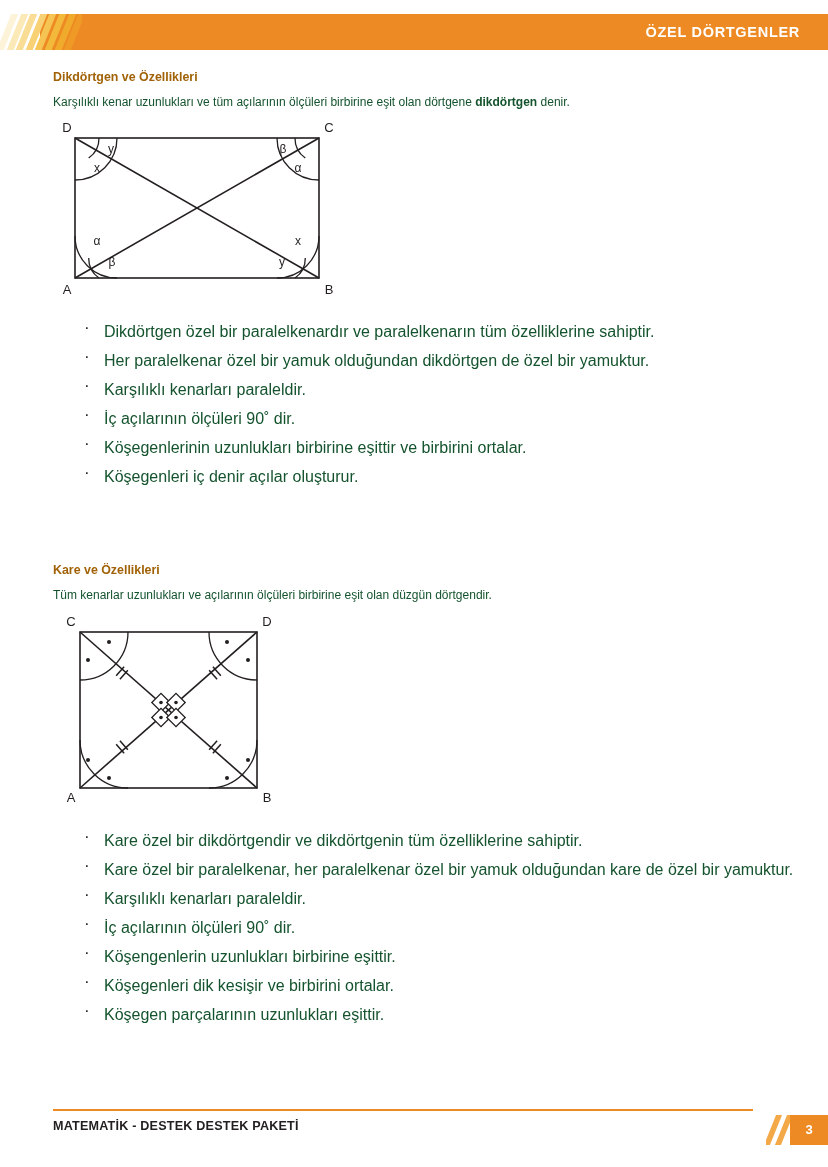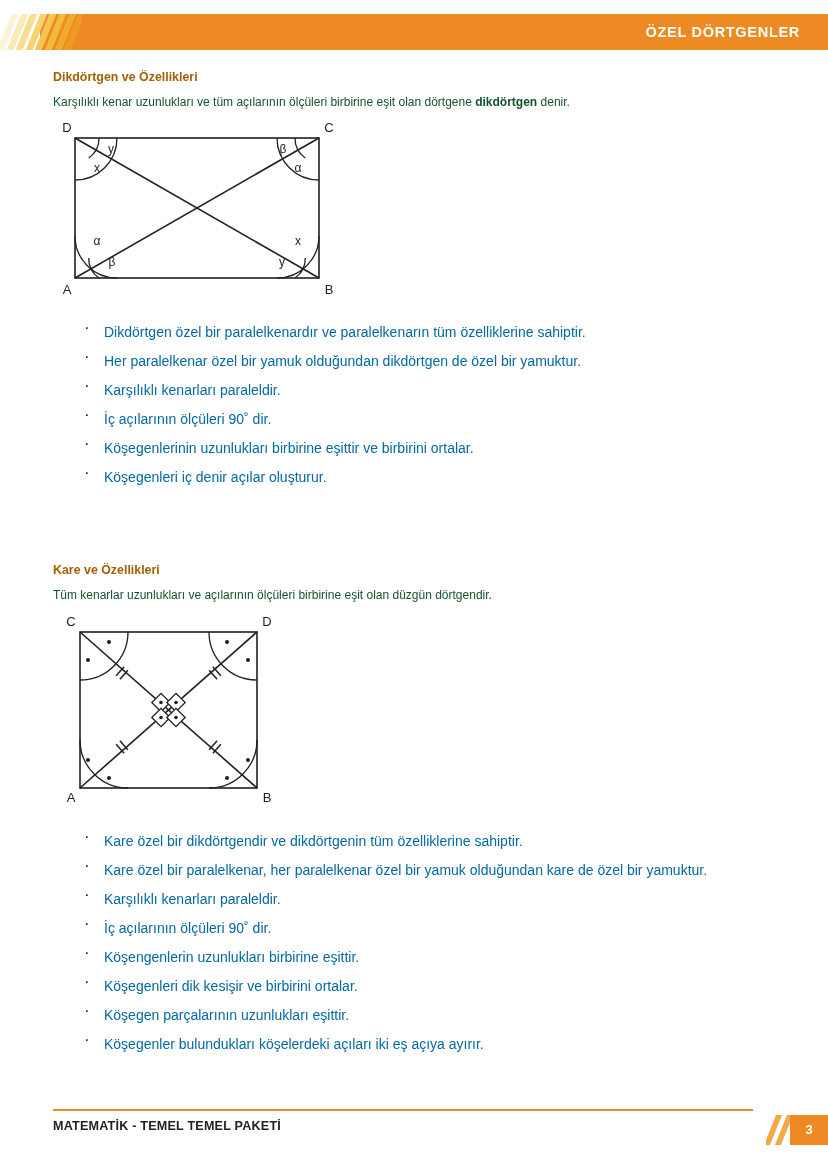--- a/index.html
+++ b/index.html
@@ -87,23 +87,23 @@
     position: absolute;
   }
 
   .bullets {
     position: absolute;
     left: 78px;
   }
   .bullet {
     position: relative;
     padding-left: 26px;
-    font-size: 14px;
+    font-size: 16px;
     line-height: 14px;
-    color: #0369a1;
+    color: #14532d;
     margin-bottom: 15px;
     white-space: nowrap;
   }
   .bullet::before {
     content: "\00B7";
     position: absolute;
     left: 6px;
     top: -4px;
     font-size: 17px;
     line-height: 14px;
@@ -316,26 +316,25 @@
   </div>
 
   <div class="bullets" style="top:834px;">
     <div class="bullet">Kare özel bir dikdörtgendir ve dikdörtgenin tüm özelliklerine sahiptir.</div>
     <div class="bullet">Kare özel bir paralelkenar, her paralelkenar özel bir yamuk olduğundan kare de özel bir yamuktur.</div>
     <div class="bullet">Karşılıklı kenarları paraleldir.</div>
     <div class="bullet">İç açılarının ölçüleri 90˚ dir.</div>
     <div class="bullet">Köşengenlerin uzunlukları birbirine eşittir.</div>
     <div class="bullet">Köşegenleri dik kesişir ve birbirini ortalar.</div>
     <div class="bullet">Köşegen parçalarının uzunlukları eşittir.</div>
-    <div class="bullet">Köşegenler bulundukları köşelerdeki açıları iki eş açıya ayırır.</div>
   </div>
 
 </div>
 
 <div class="footer">
   <div class="footer-rule"></div>
-  <div class="footer-text">MATEMATİK - TEMEL TEMEL PAKETİ</div>
+  <div class="footer-text">MATEMATİK - DESTEK DESTEK PAKETİ</div>
   <div class="footer-slashes">
       <div class="fslash" style="left: 4px;"></div>
       <div class="fslash" style="left: 15px;"></div>
     </div>
   <div class="footer-page">3</div>
 </div>
 
 </body></html>

